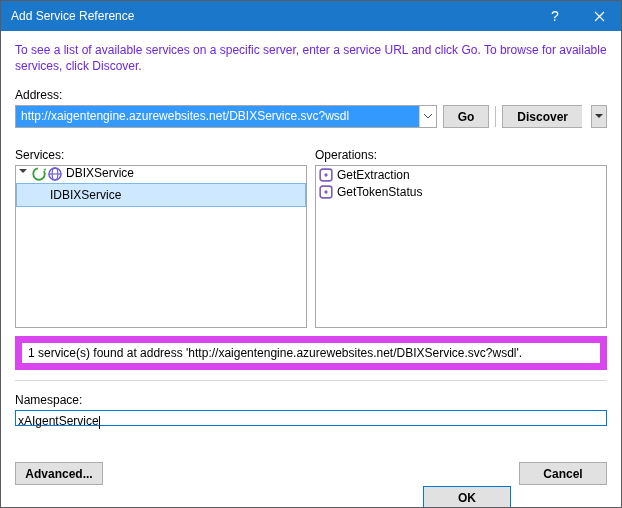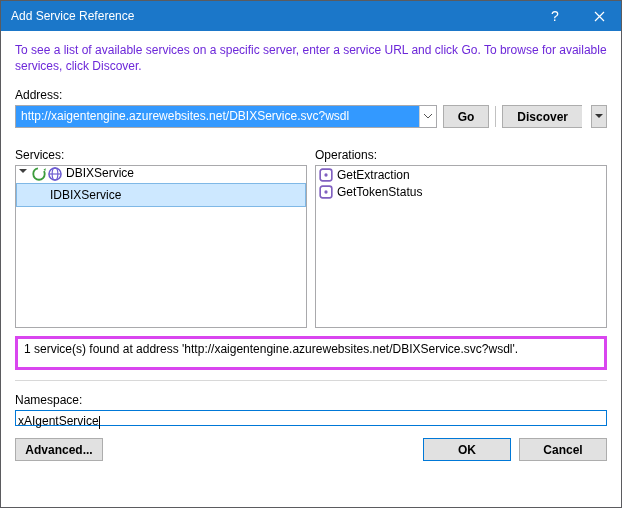--- a/index.html
+++ b/index.html
@@ -26,28 +26,28 @@
   .pane { flex: 1; min-width: 0; }
   .listbox { height: 163px; border: 1px solid #a9a9ac; background: #fff; overflow: auto; }
   .tree-item { display: flex; align-items: flex-start; height: 17px; padding: 0 2px; gap: 3px; }
   .tree-item .glyph { width: 10px; height: 10px; display: inline-flex; align-items: center; justify-content: center; }
   .tree-item .glyph svg { width: 8px; height: 8px; }
   .tree-item .icon { width: 16px; display: inline-flex; align-items: center; justify-content: center; }
   .tree-item .txt { color: #000; }
   .tree-child { display: flex; align-items: center; height: 24px; background: #cde8ff; border: 1px solid #7fb8e6; margin: 0; padding-left: 30px; gap: 3px; }
   .op-item { display: flex; align-items: center; height: 17px; gap: 4px; padding: 0 3px; color: #000; }
   .op-item .icon { width: 14px; display: inline-flex; align-items: center; justify-content: center; }
-  .status { height: 34px; border: 3px solid #d946ef; background: #fff; padding: 3px 6px; color: #000; margin-bottom: 10px; }
+  .status { height: 34px; border: 7px solid #d946ef; background: #fff; padding: 3px 6px; color: #000; margin-bottom: 10px; }
   .divider { height: 1px; background: #d8d8d8; margin: 4px 0 12px 0; }
   .ns-input { width: 100%; height: 16px; border: 1px solid #0078d7; padding: 3px 2px; color: #000; }
   .caret-cursor::after { content: ""; display: inline-block; width: 1px; height: 13px; background: #000; vertical-align: middle; margin-left: 0px; }
   .bottom-row { display: flex; align-items: center; margin-top: 12px; }
   .bottom-row .spacer { flex: 1; }
   .btn-wide { width: 88px; justify-content: center; }
-  .btn-default { border: 1px solid #0078d7; }
+  .btn-default { border: 1px solid #0078d7; margin-top: 48px; }
   svg { display: block; }
 </style>
 </head>
 <body>
 
 <div class="titlebar">
   <div class="title">Add Service Reference</div>
   <div class="tbtn help">?</div>
   <div class="tbtn close">
     <svg viewBox="0 0 11 11">

